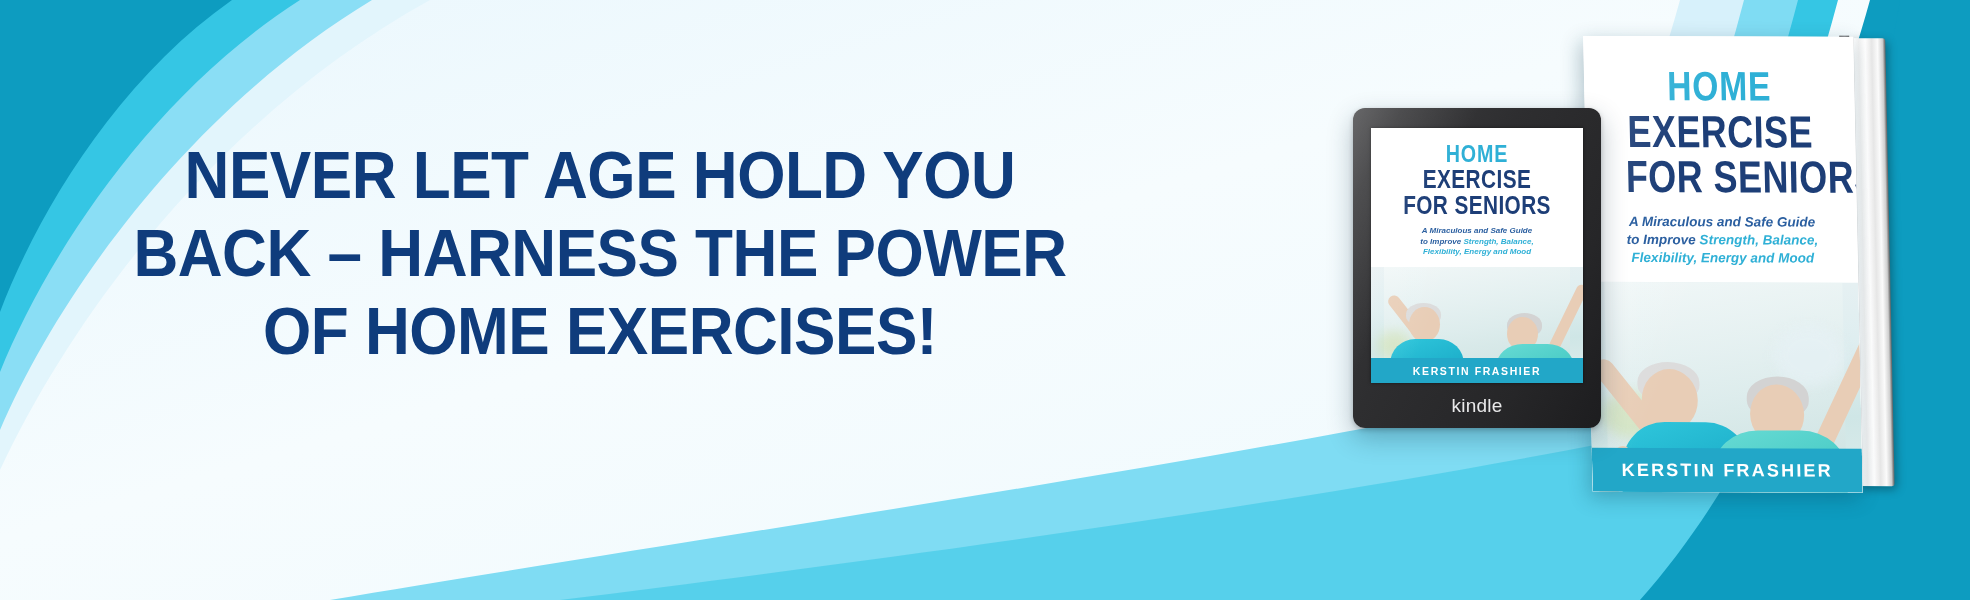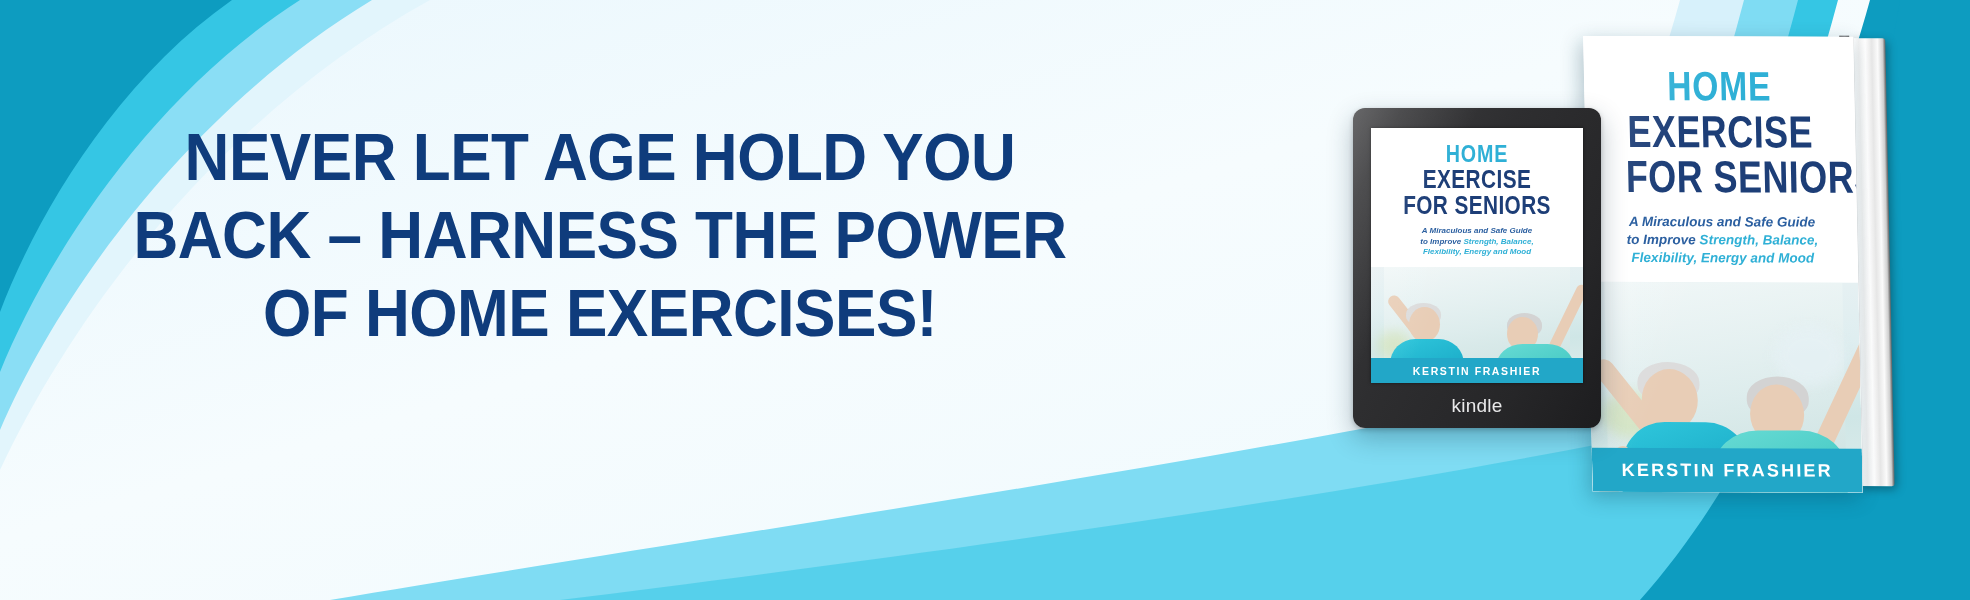--- a/index.html
+++ b/index.html
@@ -17,21 +17,21 @@
     background:linear-gradient(150deg,#e9f7fd 0%,#f3fbfe 35%,#fbfdfe 60%,#f2fafd 100%);
   }
 
   
   .bg-layer { position:absolute; inset:0; overflow:hidden; pointer-events:none; }
   .bg-layer svg { position:absolute; top:0; left:0; width:1970px; height:600px; display:block; }
 
   
   .headline {
     position:absolute;
-    left:60px; top:118px;
+    left:60px; top:136px;
     width:1080px;
     text-align:center;
     z-index:5;
   }
   .headline .line {
     display:block;
     color:#0f3c7c;
     font-family:"Liberation Sans", sans-serif;
     font-weight:700;
     font-size:66px;

